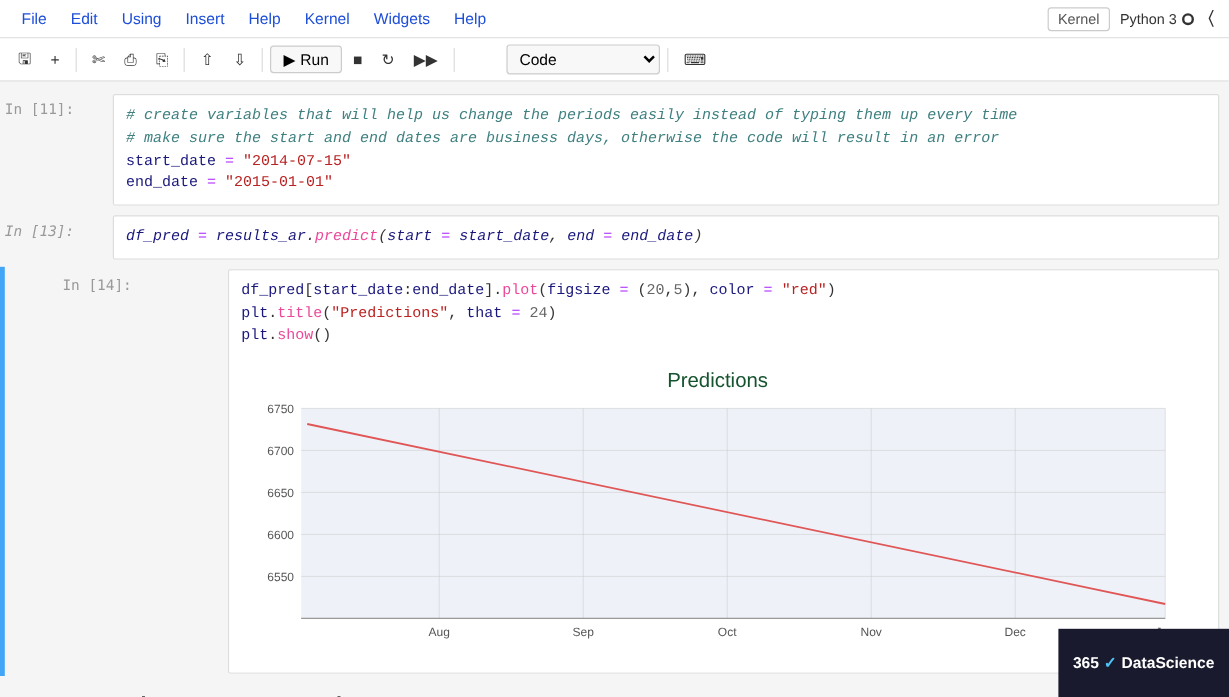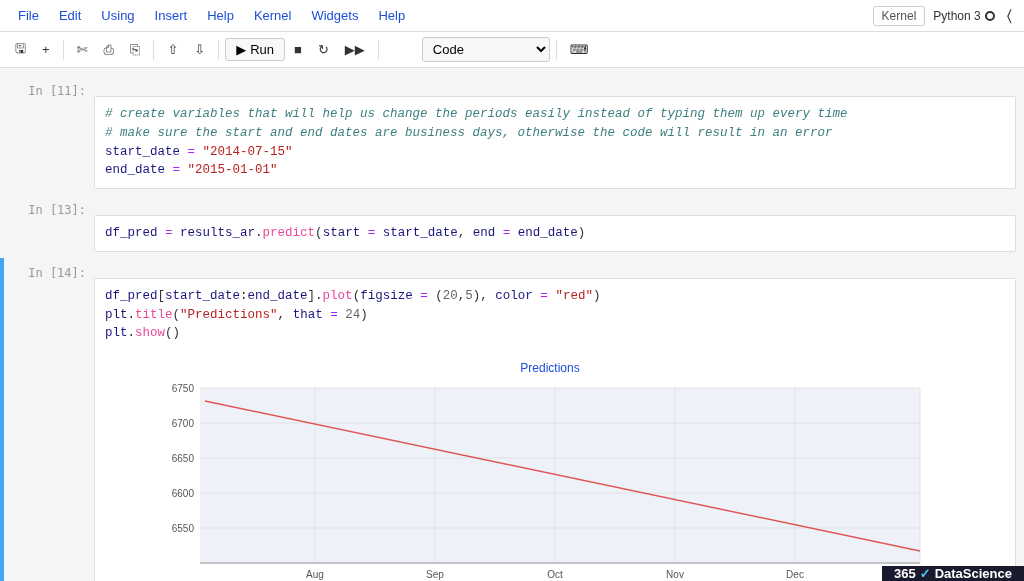--- a/index.html
+++ b/index.html
@@ -128,32 +128,32 @@
       width: 4px;
       background: transparent;
       flex-shrink: 0;
     }
     .cell-left-bar.active {
       background: #42a5f5;
     }
     .cell-prompt {
       width: 90px;
       min-width: 90px;
-      text-align: right;
+      text-align: left;
       padding: 8px 8px 0 0;
       font-family: monospace;
       font-size: 12px;
       color: #999;
       flex-shrink: 0;
     }
     .cell-content {
       flex: 1;
       background: #fff;
       border: 1px solid #ddd;
-      margin: 20px 8px 2px 0;
+      margin: 2px 8px 2px 0;
       border-radius: 2px;
       overflow: hidden;
     }
     .cell-code {
       font-family: 'Courier New', monospace;
       font-size: 12.5px;
       padding: 8px 10px;
       background: #fff;
       color: #333;
       line-height: 1.5;
@@ -175,24 +175,24 @@
       padding: 0;
     }
 
     
     .chart-container {
       padding: 10px 20px 10px 10px;
       background: #fff;
     }
     .chart-title {
       text-align: center;
-      font-size: 12px;
+      font-size: 17px;
       font-weight: normal;
       margin-bottom: 8px;
-      color: #1d4ed8;
+      color: #14532d;
     }
 
     
     .heading-cell {
       display: flex;
       margin: 4px 0;
     }
     .heading-cell .cell-prompt {
       padding-top: 6px;
     }
@@ -206,21 +206,21 @@
       color: #333;
     }
 
     
     .branding {
       position: fixed;
       bottom: 0;
       right: 0;
       background: #1a1a2e;
       color: #fff;
-      padding: 0 12px;
+      padding: 21px 12px;
       font-size: 13px;
       font-weight: bold;
       display: flex;
       align-items: center;
       gap: 4px;
     }
     .branding-checkmark {
       color: #4fc3f7;
     }
   </style>
@@ -276,29 +276,29 @@
     <div class="cell-left-bar"></div>
     <div class="cell-prompt">In [11]:</div>
     <div class="cell-content">
       <div class="cell-code"><span class="cm-comment"># create variables that will help us change the periods easily instead of typing them up every time</span>
 <span class="cm-comment"># make sure the start and end dates are business days, otherwise the code will result in an error</span>
 <span class="cm-variable">start_date</span> <span class="cm-operator">=</span> <span class="cm-string">"2014-07-15"</span>
 <span class="cm-variable">end_date</span> <span class="cm-operator">=</span> <span class="cm-string">"2015-01-01"</span></div>
     </div>
   </div>
 
-  <div class="cell" style="margin-top:4px;">
+  <div class="cell" style="margin-top:4px;font-style:italic;">
     <div class="cell-left-bar"></div>
     <div class="cell-prompt">In [13]:</div>
     <div class="cell-content">
       <div class="cell-code"><span class="cm-variable">df_pred</span> <span class="cm-operator">=</span> <span class="cm-variable">results_ar</span><span class="cm-normal">.</span><span class="cm-builtin">predict</span><span class="cm-normal">(</span><span class="cm-variable">start</span> <span class="cm-operator">=</span> <span class="cm-variable">start_date</span><span class="cm-normal">,</span> <span class="cm-variable">end</span> <span class="cm-operator">=</span> <span class="cm-variable">end_date</span><span class="cm-normal">)</span></div>
     </div>
   </div>
 
-  <div class="cell" style="margin-top:4px;">
+  <div class="cell" style="margin-top:4px;gap:48px;">
     <div class="cell-left-bar active"></div>
     <div class="cell-prompt">In [14]:</div>
     <div class="cell-content">
       <div class="cell-code"><span class="cm-variable">df_pred</span><span class="cm-normal">[</span><span class="cm-variable">start_date</span><span class="cm-normal">:</span><span class="cm-variable">end_date</span><span class="cm-normal">]</span><span class="cm-normal">.</span><span class="cm-builtin">plot</span><span class="cm-normal">(</span><span class="cm-variable">figsize</span> <span class="cm-operator">=</span> <span class="cm-normal">(</span><span class="cm-number">20</span><span class="cm-normal">,</span><span class="cm-number">5</span><span class="cm-normal">)</span><span class="cm-normal">,</span> <span class="cm-variable">color</span> <span class="cm-operator">=</span> <span class="cm-string">"red"</span><span class="cm-normal">)</span>
 <span class="cm-variable">plt</span><span class="cm-normal">.</span><span class="cm-builtin">title</span><span class="cm-normal">(</span><span class="cm-string">"Predictions"</span><span class="cm-normal">,</span> <span class="cm-variable">that</span> <span class="cm-operator">=</span> <span class="cm-number">24</span><span class="cm-normal">)</span>
 <span class="cm-variable">plt</span><span class="cm-normal">.</span><span class="cm-builtin">show</span><span class="cm-normal">()</span></div>
 
       <div class="cell-output">
         <div class="chart-container">
           <div class="chart-title">Predictions</div>

